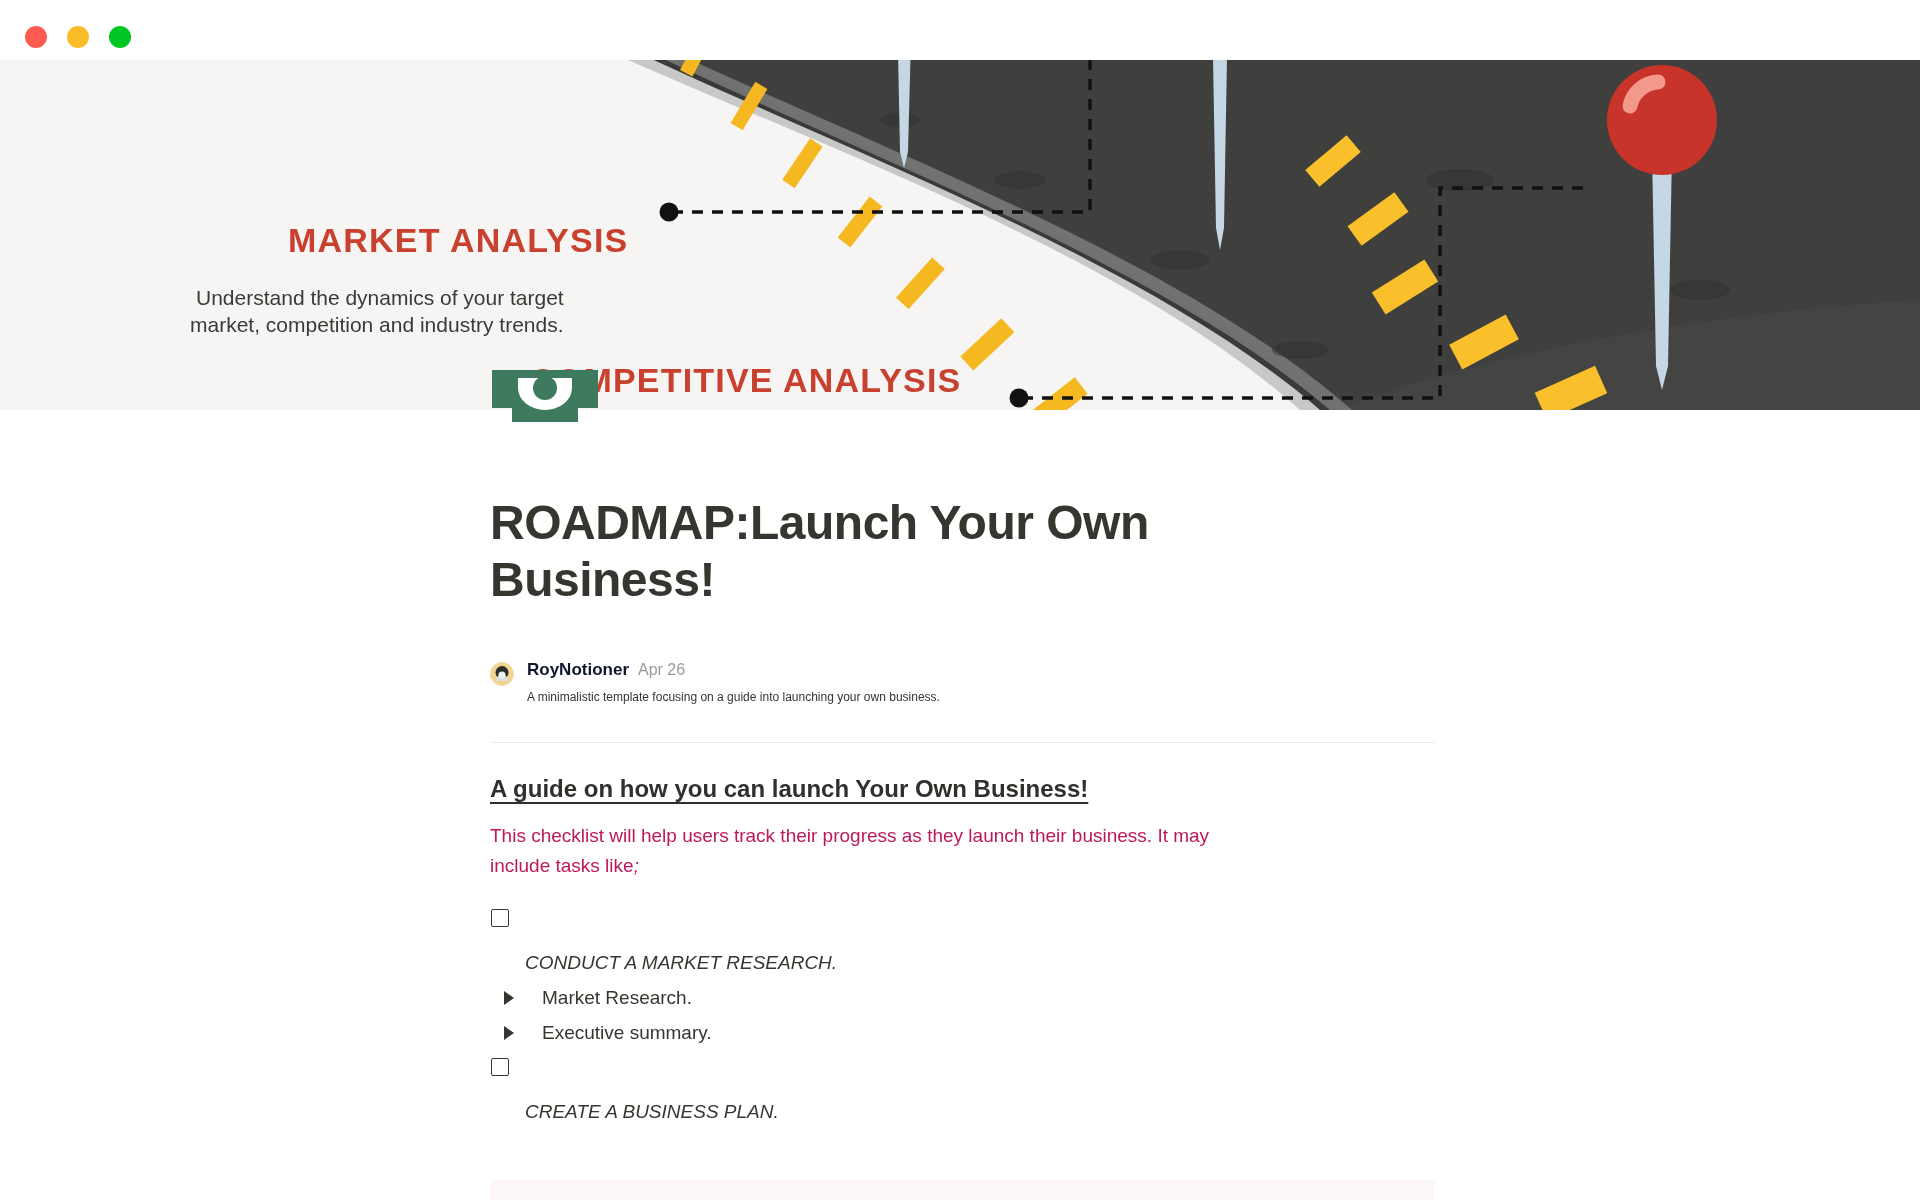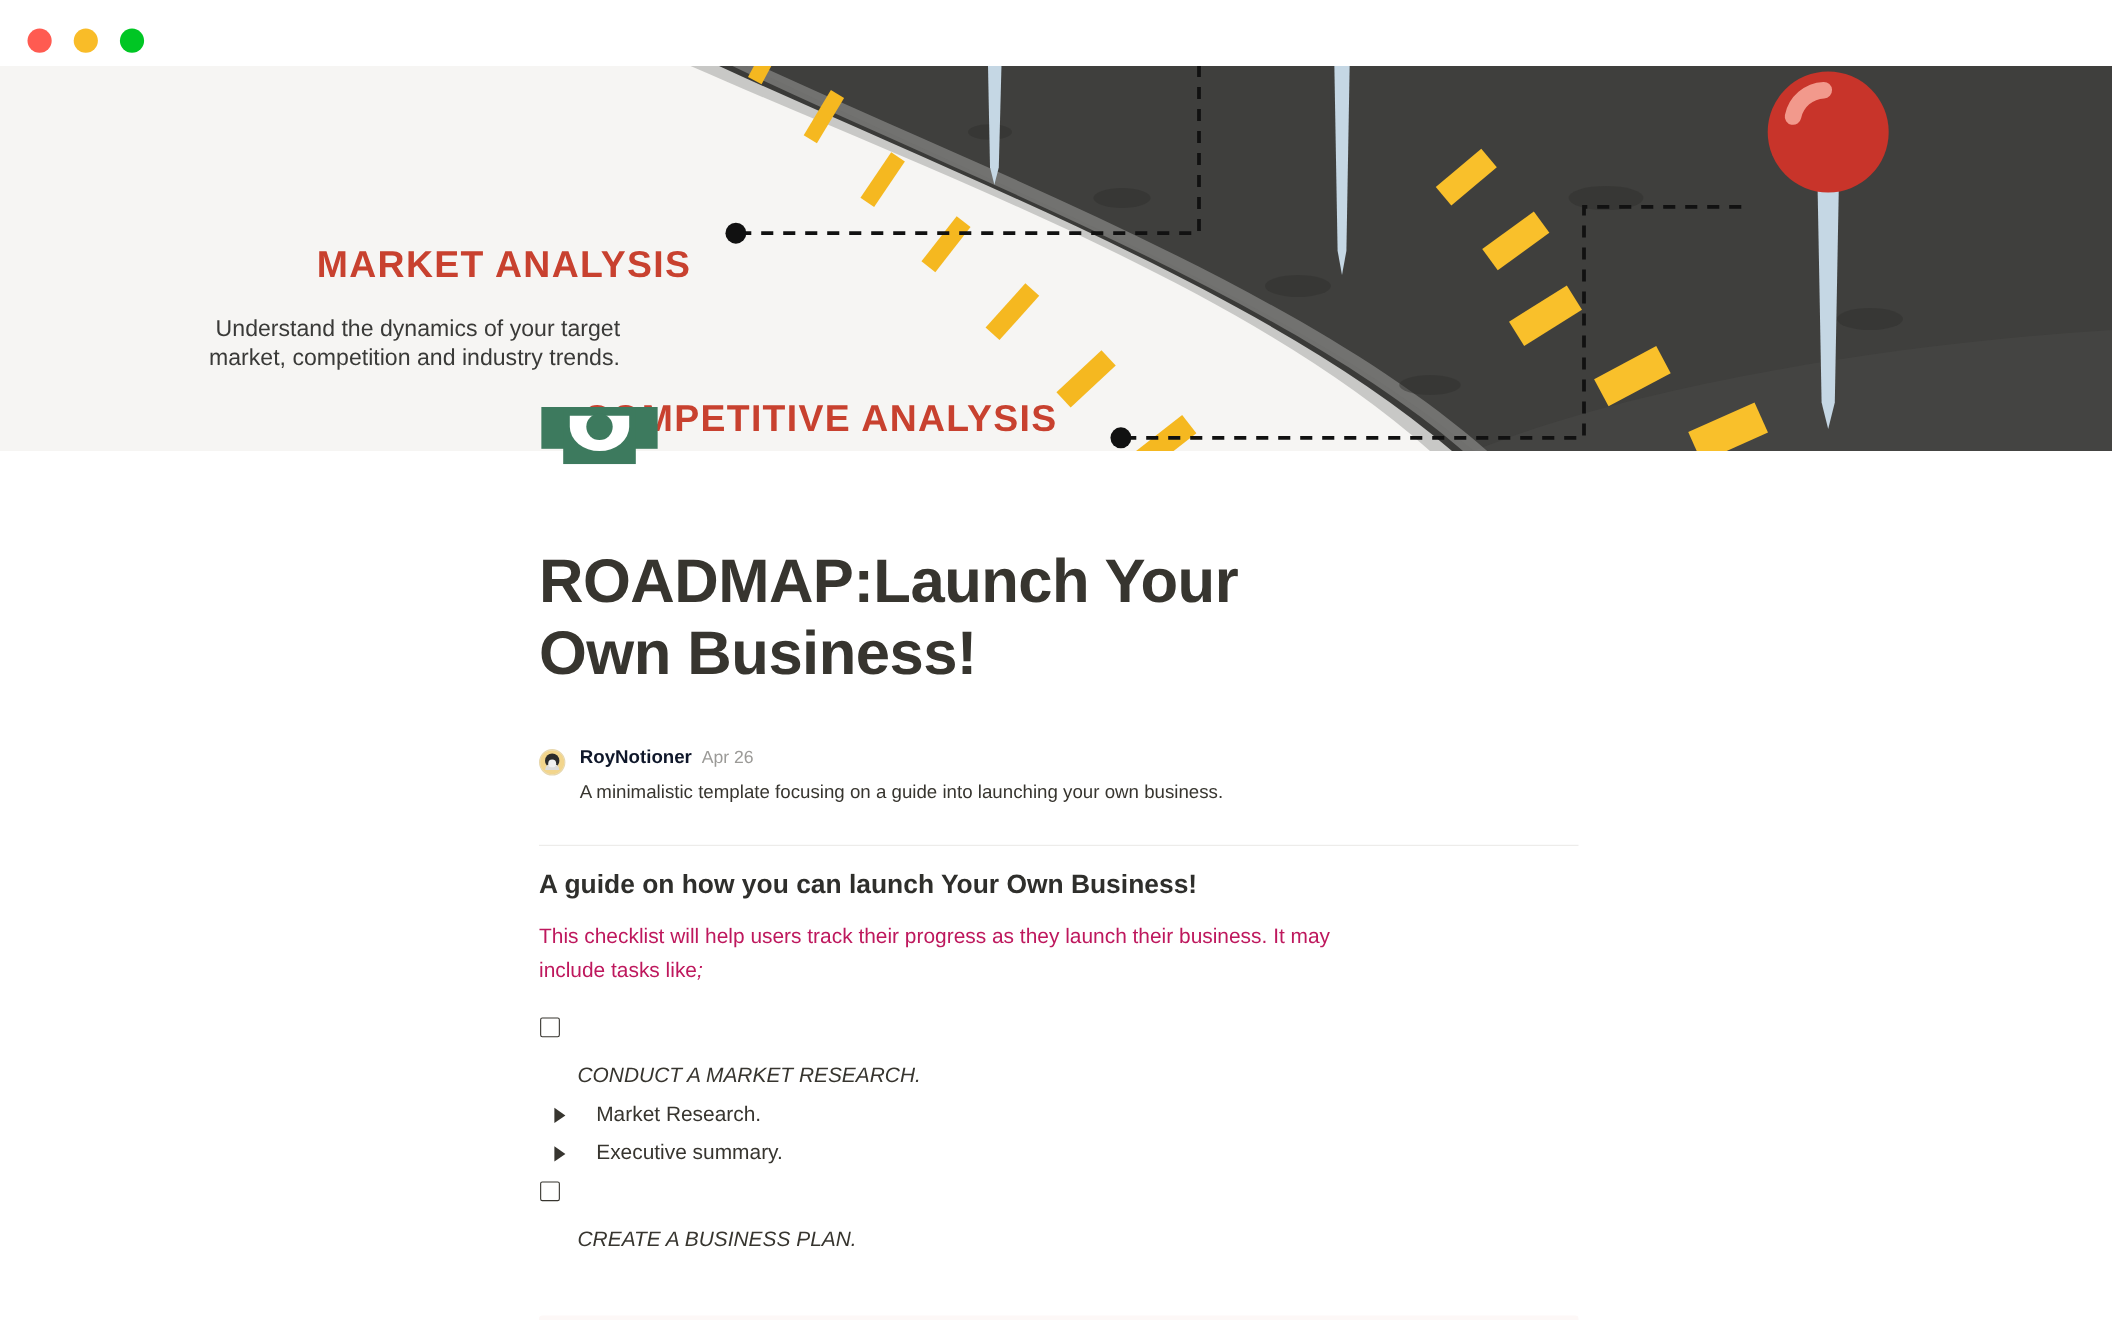--- a/index.html
+++ b/index.html
@@ -65,21 +65,21 @@
   }
   .doc-inner {
     position: absolute;
     left: 490px;
     top: 0;
     width: 945px;
   }
 
   .page-title {
     margin-top: 85px;
-    font-size: 56px;
+    font-size: 48px;
     line-height: 1.18;
     font-weight: 700;
     letter-spacing: -0.5px;
     color: #37352f;
     width: 720px;
   }
 
   .byline {
     margin-top: 52px;
     display: flex;
@@ -104,38 +104,39 @@
     font-size: 17px;
     font-weight: 700;
     color: #0f172a;
   }
   .byline-date {
     font-size: 16px;
     color: #9b9a97;
   }
   .byline-desc {
     margin-top: 9px;
-    font-size: 17px;
+    font-size: 12px;
     color: #37352f;
     line-height: 1.45;
   }
 
   .divider {
     margin-top: 35px;
     width: 945px;
     height: 1px;
     background: #ebeae8;
   }
 
   .section-heading {
-    margin-top: 22px;
+    margin-top: 32px;
     display: inline-block;
     font-size: 24px;
     font-weight: 700;
     color: #2f2f2c;
+    text-decoration: underline;
     text-underline-offset: 5px;
     text-decoration-thickness: 1.5px;
   }
 
   .para {
     margin-top: 18px;
     font-size: 19px;
     line-height: 1.62;
     color: #be185d;
     width: 760px;

